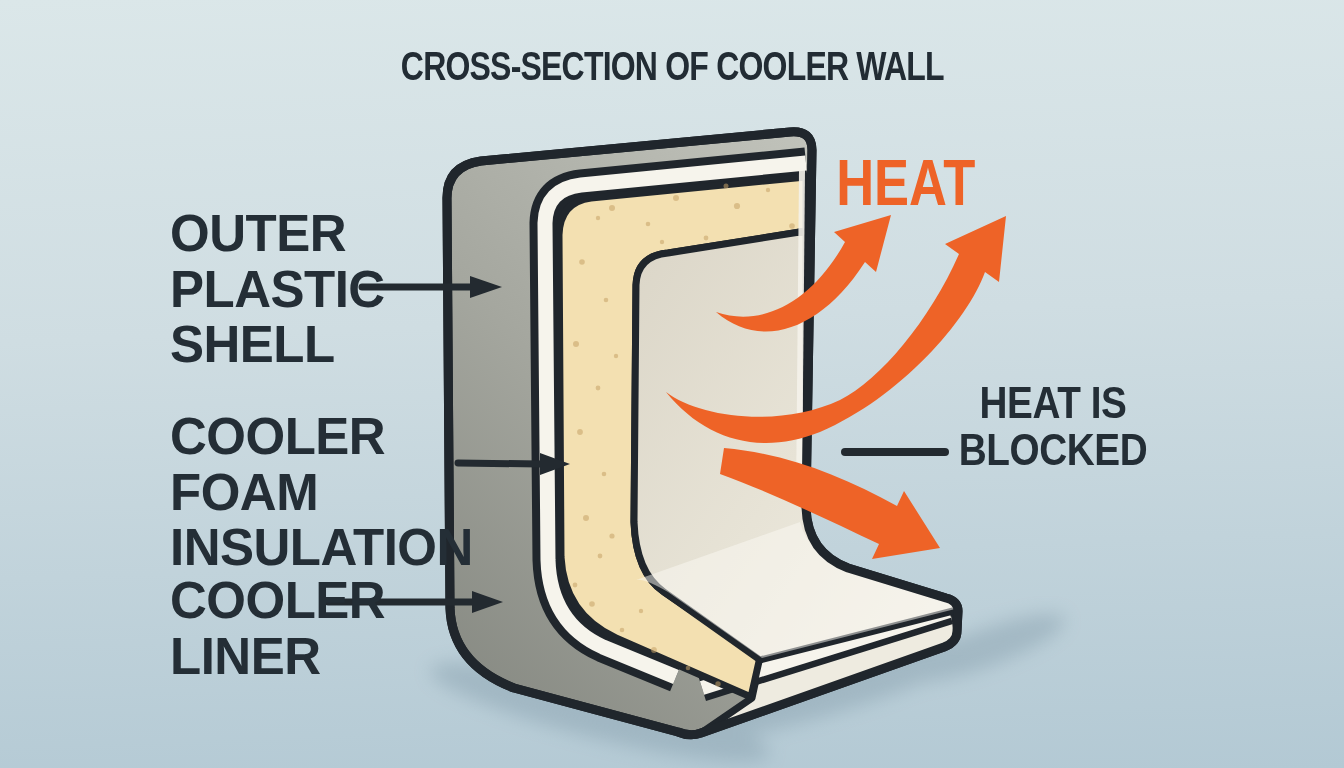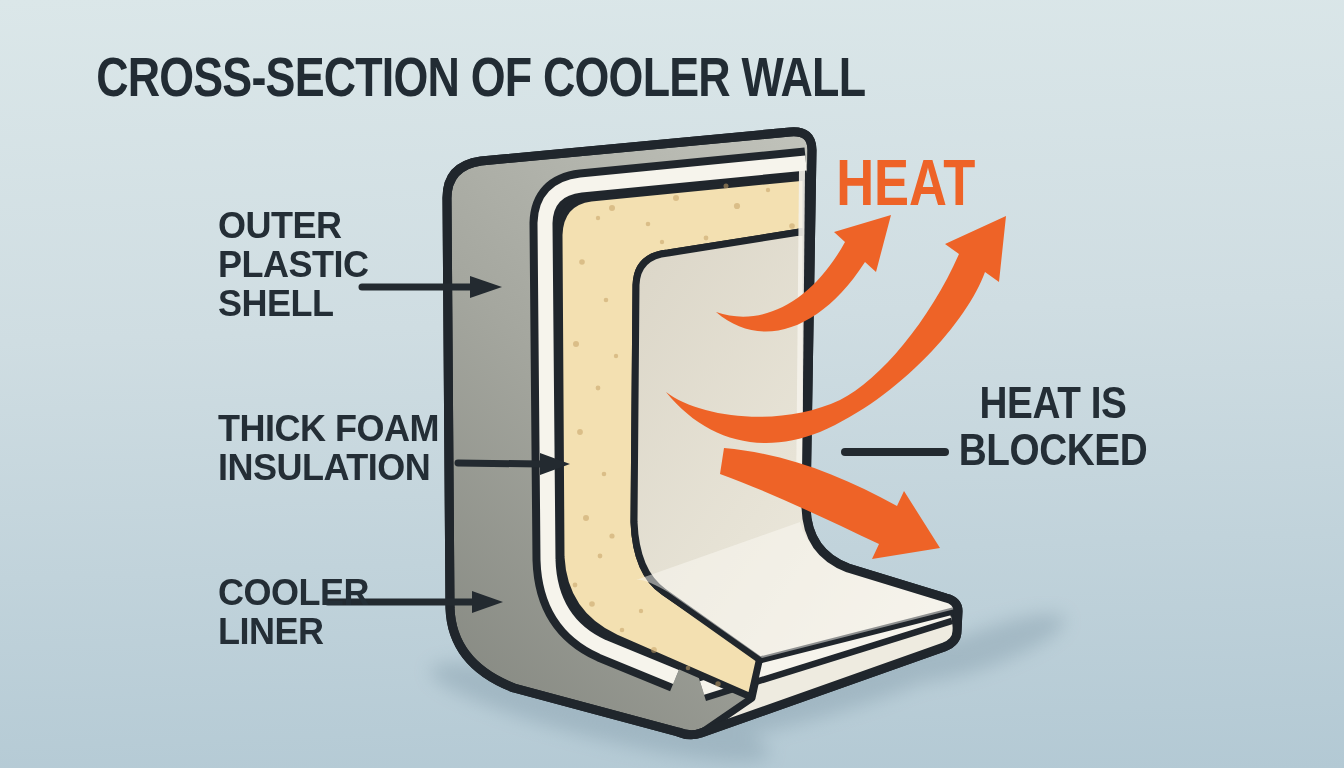--- a/index.html
+++ b/index.html
@@ -7,24 +7,24 @@
     width:1344px;height:768px;overflow:hidden;position:relative;
     background:linear-gradient(178deg,#dbe7e9 0%,#cfdde2 42%,#b3c9d4 100%);
     font-family:"Liberation Sans","DejaVu Sans",sans-serif;
   }
   .stage{position:absolute;inset:0;}
   svg{position:absolute;left:0;top:0;}
   .lbl{
     position:absolute;color:#242e36;font-weight:bold;
     letter-spacing:-0.5px;line-height:1.09;
   }
-  .lbl-left{font-size:36px;transform-origin:left top;margin-left:48px;}
+  .lbl-left{font-size:51px;transform-origin:left top;}
   .title{
-    position:absolute;left:0;right:0;top:44px;
-    color:#222c34;font-weight:bold;font-size:56px;letter-spacing:-1px;
+    position:absolute;left:0;right:0;top:44px;text-align:center;
+    color:#222c34;font-weight:bold;font-size:40px;letter-spacing:-1px;
   }
   .title span{display:inline-block;transform:scaleX(0.80);transform-origin:center;}
   .heat-word{
     position:absolute;left:836px;top:146px;width:170px;text-align:center;
     color:#ee6327;font-weight:bold;font-size:64px;
     transform:scaleX(0.82);transform-origin:left top;letter-spacing:0px;
   }
   .blocked{
     position:absolute;left:928px;top:380px;width:250px;text-align:center;
     color:#242e36;font-weight:bold;font-size:44px;line-height:1.06;
@@ -136,21 +136,21 @@
       <line x1="845" y1="452" x2="945" y2="452" stroke-width="8"></line>
     </g>
   </svg>
 
   <div class="title">
     <span>CROSS-SECTION OF COOLER WALL</span>
   </div>
 
   <div class="lbl lbl-left w270" style="left:170px;top:206px;">OUTER PLASTIC SHELL</div>
 
-  <div class="lbl lbl-left w270" style="left:170px;top:409px;">THICK FOAM INSULATION</div>
+  <div class="lbl lbl-left w270" style="left:170px;top:409px;">COOLER FOAM INSULATION</div>
 
   <div class="lbl lbl-left w240" style="left:170px;top:573px;">COOLER LINER</div>
 
   <div class="heat-word">HEAT</div>
 
   <div class="blocked">HEAT IS BLOCKED</div>
 
 </div>
 
 </body></html>

